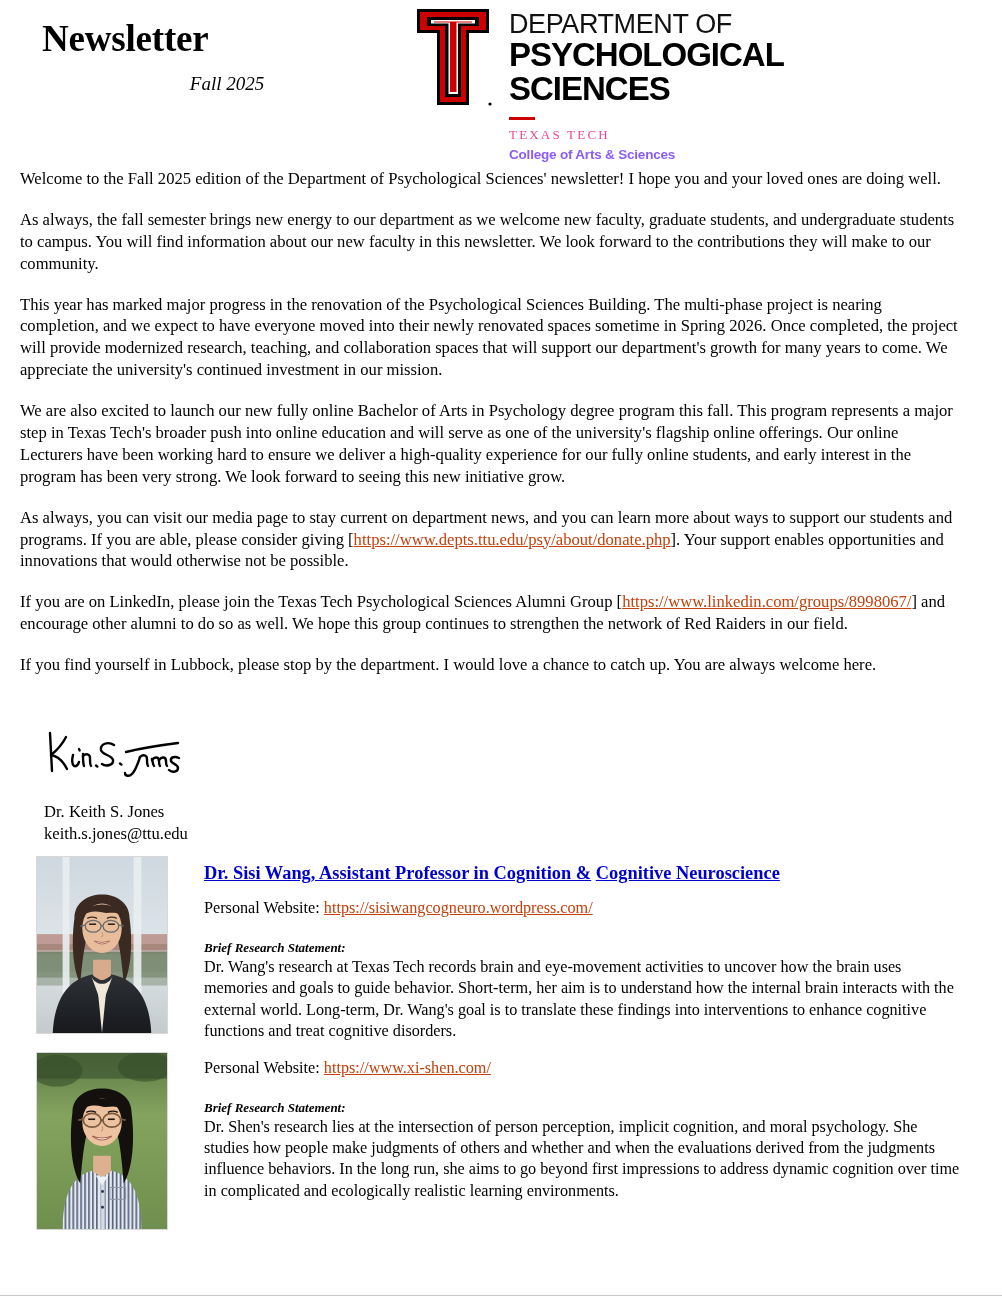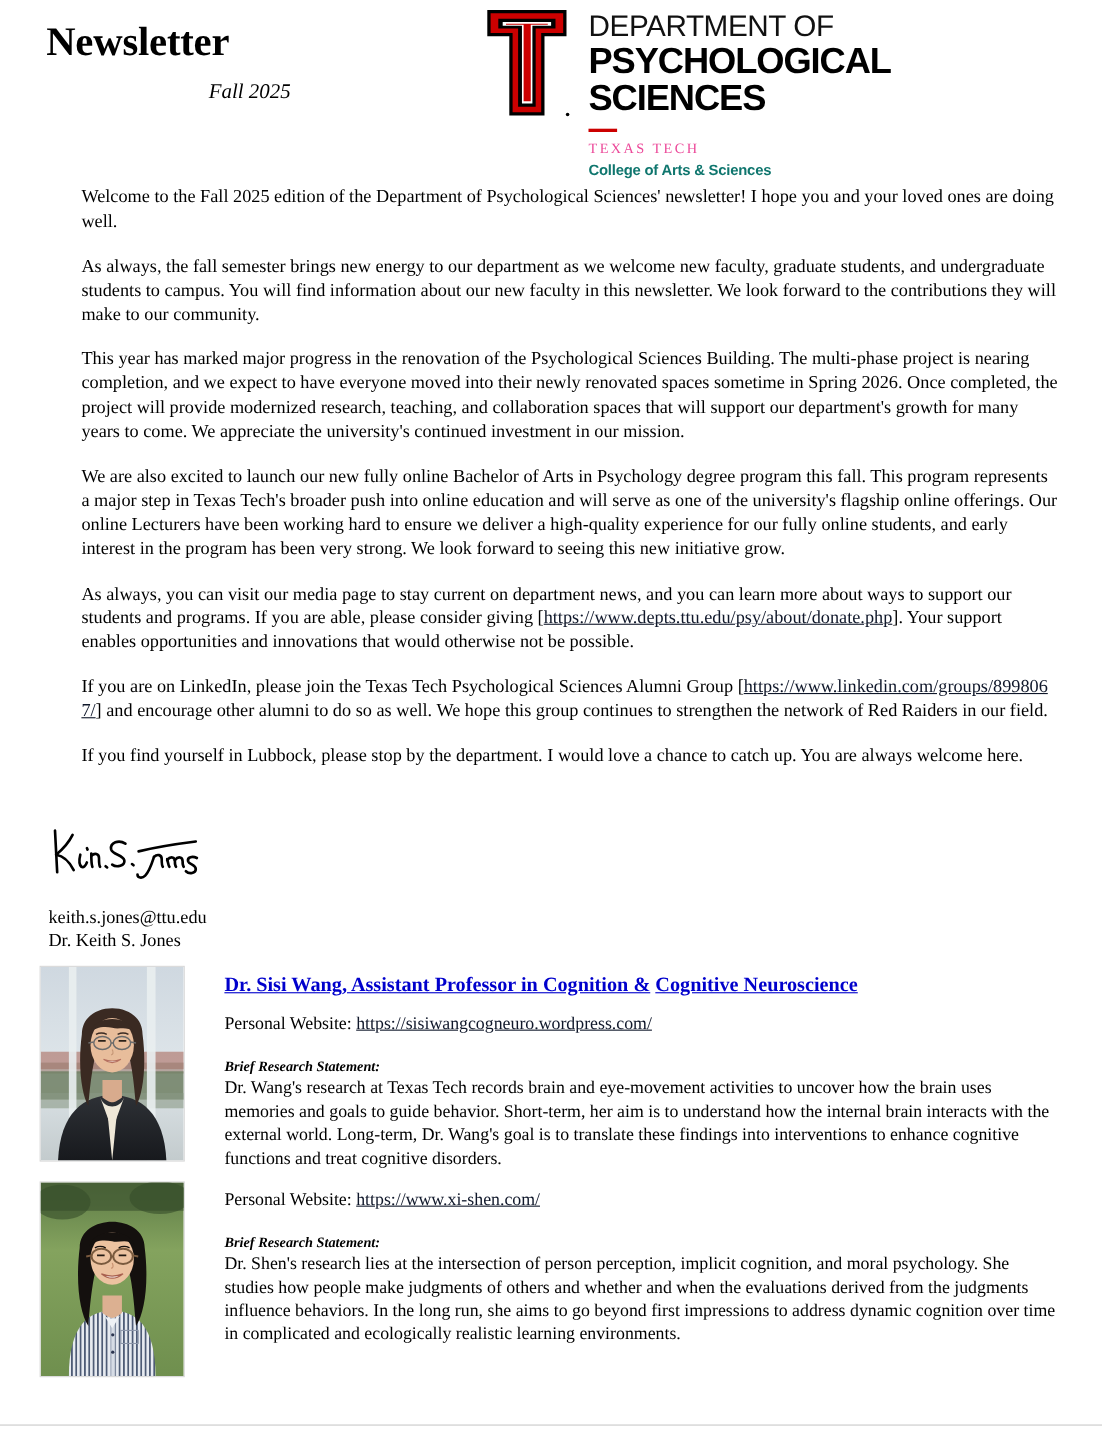--- a/index.html
+++ b/index.html
@@ -35,21 +35,21 @@
   .nl-sub {
     font-style: italic;
     font-size: 19px;
     text-align: center;
     margin-top: 14px;
     padding-left: 40px;
   }
 
   .logo-lockup {
     position: absolute;
-    left: 437px;
+    left: 411px;
     top: 5px;
     display: flex;
     align-items: flex-start;
     gap: 14px;
   }
 
   
   .ttmark { width: 84px; height: 104px; display: block; }
 
   .logo-text { padding-top: 6px; }
@@ -81,36 +81,35 @@
     letter-spacing: 2.2px;
     color: #ec4899;
     line-height: 1.1;
   }
   .logo-cas {
     font-family: "Liberation Sans", "DejaVu Sans", sans-serif;
     font-size: 13.5px;
     font-weight: bold;
     letter-spacing: -0.2px;
     margin-top: 5px;
-    color: #0f766e;
+    color: #8b5cf6;
   }
 
   
   .letter {
-    padding: 0 40px 0 36px;
-    margin-left: 38px;
+    padding: 0 40px 0 20px;
   }
   .para {
     font-size: 16.6px;
     line-height: 1.32;
     margin: 0 0 19px 0;
     text-align: left;
   }
   a.link {
-    color: #0f172a;
+    color: #c2410c;
     text-decoration: underline;
     word-break: break-all;
   }
 
   
   .sig-wrap { padding: 30px 0 0 42px; }
   .sig-svg { display: block; width: 160px; height: 54px; }
   .sig-name {
     font-size: 16.6px;
     line-height: 1.3;
@@ -235,22 +234,22 @@
       <path d="M98 32 C96 38, 94 45, 90 49 C87 52, 83 51, 83 48"></path>
       <path d="M98 32 C101 29, 105 30, 105 34 C105 38, 105 40, 106 41"></path>
       <path d="M110 34 C111 38, 111 40, 112 41"></path>
       <path d="M110 35 C113 31, 117 32, 117 36 C117 39, 117 40, 118 41"></path>
       <path d="M117 35 C120 31, 124 32, 124 36 C124 39, 124 40, 125 41"></path>
       <path d="M137 33 C133 31, 128 32, 129 36 C130 39, 136 39, 136 43 C136 47, 130 48, 127 45"></path>
     </g>
   </svg>
 
   <div class="sig-name">
+    <div>Dr. Keith S. Jones</div>
     <div>keith.s.jones@ttu.edu</div>
-    <div>Dr. Keith S. Jones</div>
   </div>
 </div>
 
 <div class="faculty">
 
   <div class="fac-row">
     <div class="fac-photo-cell">
       <svg class="fac-photo" viewBox="0 0 132 178" preserveAspectRatio="none">
         <defs>
           <linearGradient id="skyW" x1="0" y1="0" x2="0" y2="1">

